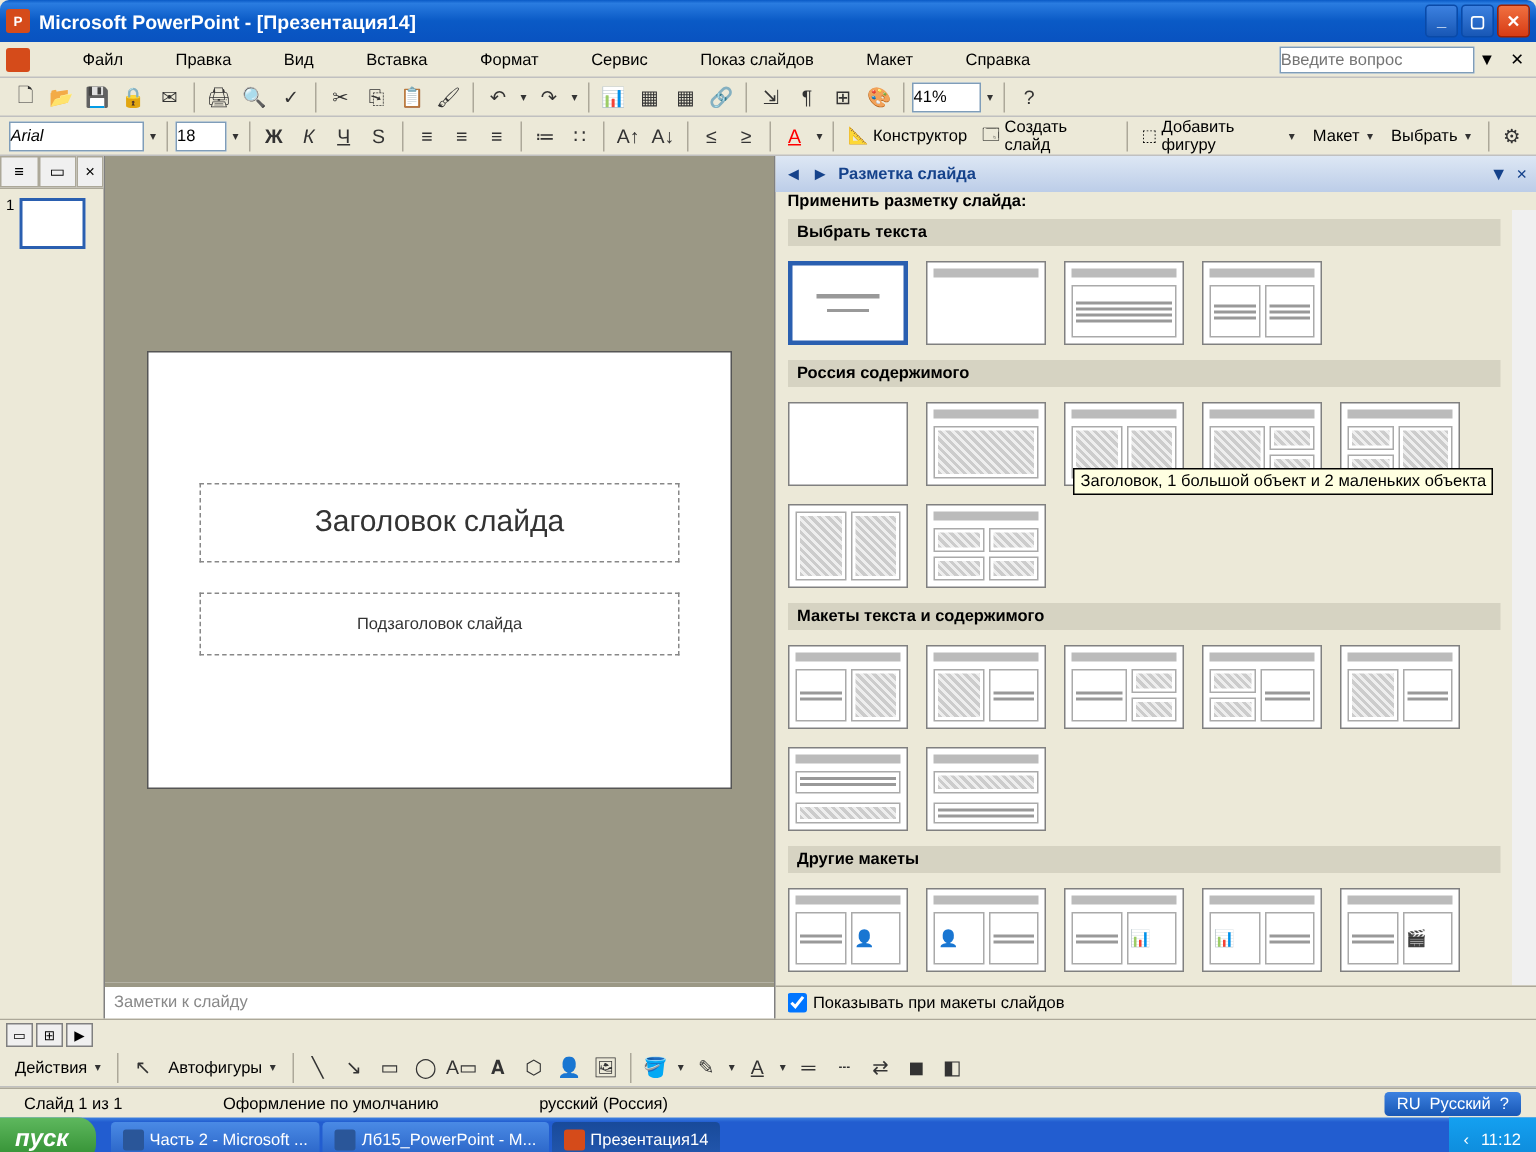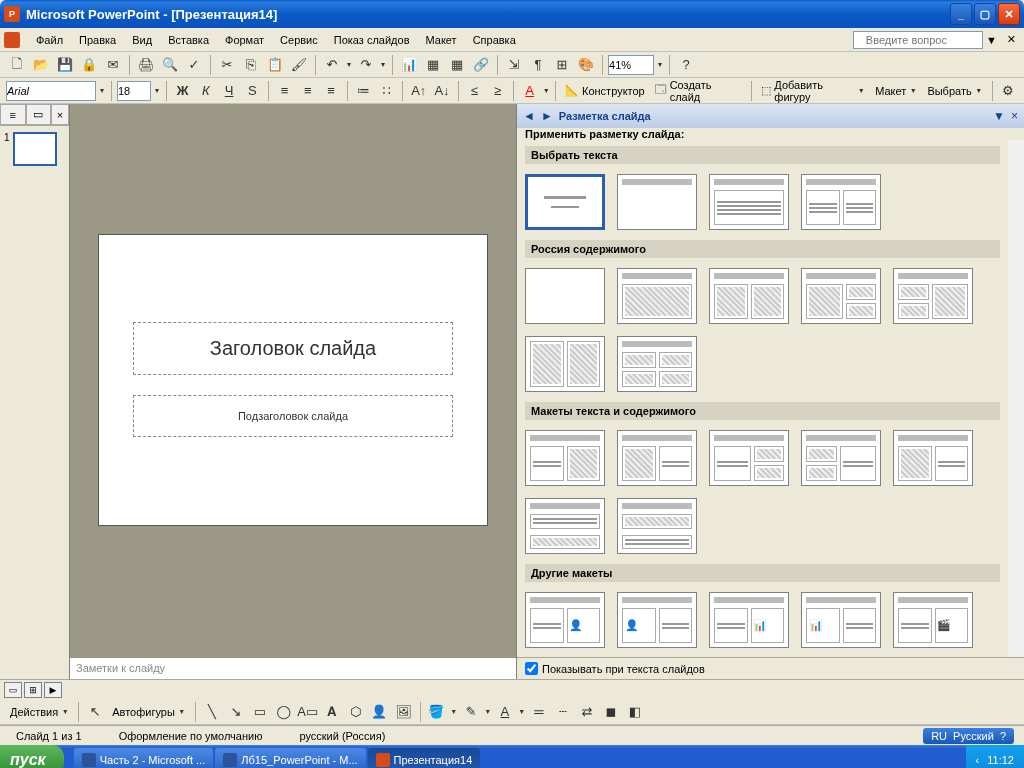--- a/index.html
+++ b/index.html
@@ -10,23 +10,23 @@
 .titlebar .app-icon { width: 16px; height: 16px; background: #d54b1a; border-radius: 2px; margin-right: 6px; display: flex; align-items: center; justify-content: center; font-size: 9px; font-weight: bold; }
 .titlebar .title-text { font-weight: bold; font-size: 13px; flex: 1; }
 .titlebar .winbtns { display: flex; gap: 2px; }
 .titlebar .winbtn { width: 22px; height: 22px; border-radius: 3px; display: flex; align-items: center; justify-content: center; font-weight: bold; color: white; cursor: pointer; }
 .titlebar .winbtn.min, .titlebar .winbtn.max { background: linear-gradient(to bottom, #3c81e0, #1857b5); border: 1px solid #0a4aa8; }
 .titlebar .winbtn.close { background: linear-gradient(to bottom, #f07040, #d73c15); border: 1px solid #a02000; }
 
 
 .menubar { height: 24px; background: #ece9d8; display: flex; align-items: center; padding: 0 4px; border-bottom: 1px solid #c0c0c0; }
 .menubar .small-icon { width: 16px; height: 16px; background: #d54b1a; border-radius: 2px; margin-right: 8px; }
-.menubar .menu-item { padding: 3px 8px; cursor: pointer; }
+.menubar .menu-item { padding: 3px 8px; cursor: pointer; margin-left: 19px; }
 .menubar .help-box { margin-left: auto; }
-.menubar input { width: 130px; height: 18px; font-size: 11px; padding: 0 12px; border: 1px solid #7f9db9; }
+.menubar input { width: 130px; height: 18px; font-size: 11px; padding: 0 0; border: 1px solid #7f9db9; }
 .menubar .doc-close { margin-left: 6px; padding: 0 4px; cursor: pointer; }
 
 
 .toolbar { height: 26px; background: #ece9d8; display: flex; align-items: center; padding: 0 6px; gap: 2px; border-bottom: 1px solid #c0c0c0; }
 .toolbar .tbtn { width: 22px; height: 22px; display: flex; align-items: center; justify-content: center; cursor: pointer; border-radius: 2px; font-size: 13px; color: #333; }
 .toolbar .sep { width: 1px; height: 20px; background: #aca899; margin: 0 3px; }
 .toolbar select, .toolbar input { height: 20px; font-size: 11px; border: 1px solid #7f9db9; }
 .toolbar .font-name { width: 90px; font-style: italic; }
 .toolbar .font-size { width: 34px; }
 .toolbar .zoom { width: 46px; }
@@ -77,21 +77,21 @@
 .taskpane .tooltip { position: absolute; background: #ffffe1; border: 1px solid #000; padding: 2px 4px; font-size: 11px; white-space: nowrap; z-index: 10; }
 .taskpane .tp-foot { padding: 4px 8px; display: flex; align-items: center; gap: 4px; border-top: 1px solid #aca899; }
 .taskpane .tp-foot input[type=checkbox] { margin: 0; }
 .tp-scroll { width: 16px; background: #f0f0f0; }
 
 
 .viewbtns { height: 20px; background: #ece9d8; display: flex; align-items: center; padding: 0 4px; gap: 2px; border-top: 1px solid #aca899; }
 .viewbtns .vb { width: 18px; height: 16px; border: 1px solid #808080; background: #f0f0f0; cursor: pointer; display: flex; align-items: center; justify-content: center; font-size: 9px; }
 
 
-.statusbar { height: 20px; background: #ece9d8; display: flex; align-items: center; padding: 0 10px; gap: 25px; font-size: 11px; border-top: 1px solid #aca899; }
+.statusbar { height: 20px; background: #ece9d8; display: flex; align-items: center; padding: 0 10px; gap: 55px; font-size: 11px; border-top: 1px solid #aca899; }
 .statusbar .cell { padding: 0 6px; }
 .statusbar .lang-badge { margin-left: auto; background: linear-gradient(to bottom, #3c81e0, #1857b5); color: white; padding: 2px 8px; border-radius: 3px; display: flex; align-items: center; gap: 6px; }
 
 
 .taskbar { height: 30px; background: linear-gradient(to bottom, #3c81e0 0%, #225dd0 10%, #225dd0 90%, #184aa8 100%); display: flex; align-items: center; }
 .taskbar .start { height: 30px; padding: 0 18px 0 10px; background: linear-gradient(to bottom, #5eb85e, #2e8b2e); color: white; font-weight: bold; font-style: italic; font-size: 16px; display: flex; align-items: center; border-radius: 0 12px 12px 0; }
 .taskbar .tasks { display: flex; gap: 2px; margin-left: 10px; }
 .taskbar .task { height: 24px; padding: 0 8px; background: linear-gradient(to bottom, #4a8ae5, #2862c5); color: white; display: flex; align-items: center; gap: 4px; border-radius: 3px; font-size: 11px; cursor: pointer; max-width: 160px; overflow: hidden; white-space: nowrap; }
 .taskbar .task.active { background: linear-gradient(to bottom, #184a9a, #2357ae); }
 .taskbar .task .ticon { width: 14px; height: 14px; background: #d54b1a; border-radius: 2px; }
@@ -344,20 +344,21 @@
                   </div>
                   <div class="lbox">
                     <div class="ico"></div>
                   </div>
                 </div>
                 <div class="lbox">
                   <div class="ico"></div>
                 </div>
               </div>
             </div>
+        <div class="tooltip" style="top:48px; left:190px;">Заголовок, 1 большой объект и 2 маленьких объекта</div>
         <div class="layout-item">
               <div class="lrow">
                 <div class="lbox">
                   <div class="ico"></div>
                 </div>
                 <div class="lbox">
                   <div class="ico"></div>
                 </div>
               </div>
             </div>
@@ -527,21 +528,21 @@
                 </div>
                 <div class="lbox">🎬</div>
               </div>
             </div>
       </div>
     </div>
     <div class="tp-scroll"></div>
     </div>
     <div class="tp-foot">
       <input type="checkbox" checked="" style="">
-      <span>Показывать при текста слайдов</span>
+      <span>Показывать при макеты слайдов</span>
     </div>
   </div>
 </div>
 
 <div class="viewbtns">
   <div class="vb">▭</div>
   <div class="vb">⊞</div>
   <div class="vb">▶</div>
 </div>
 

